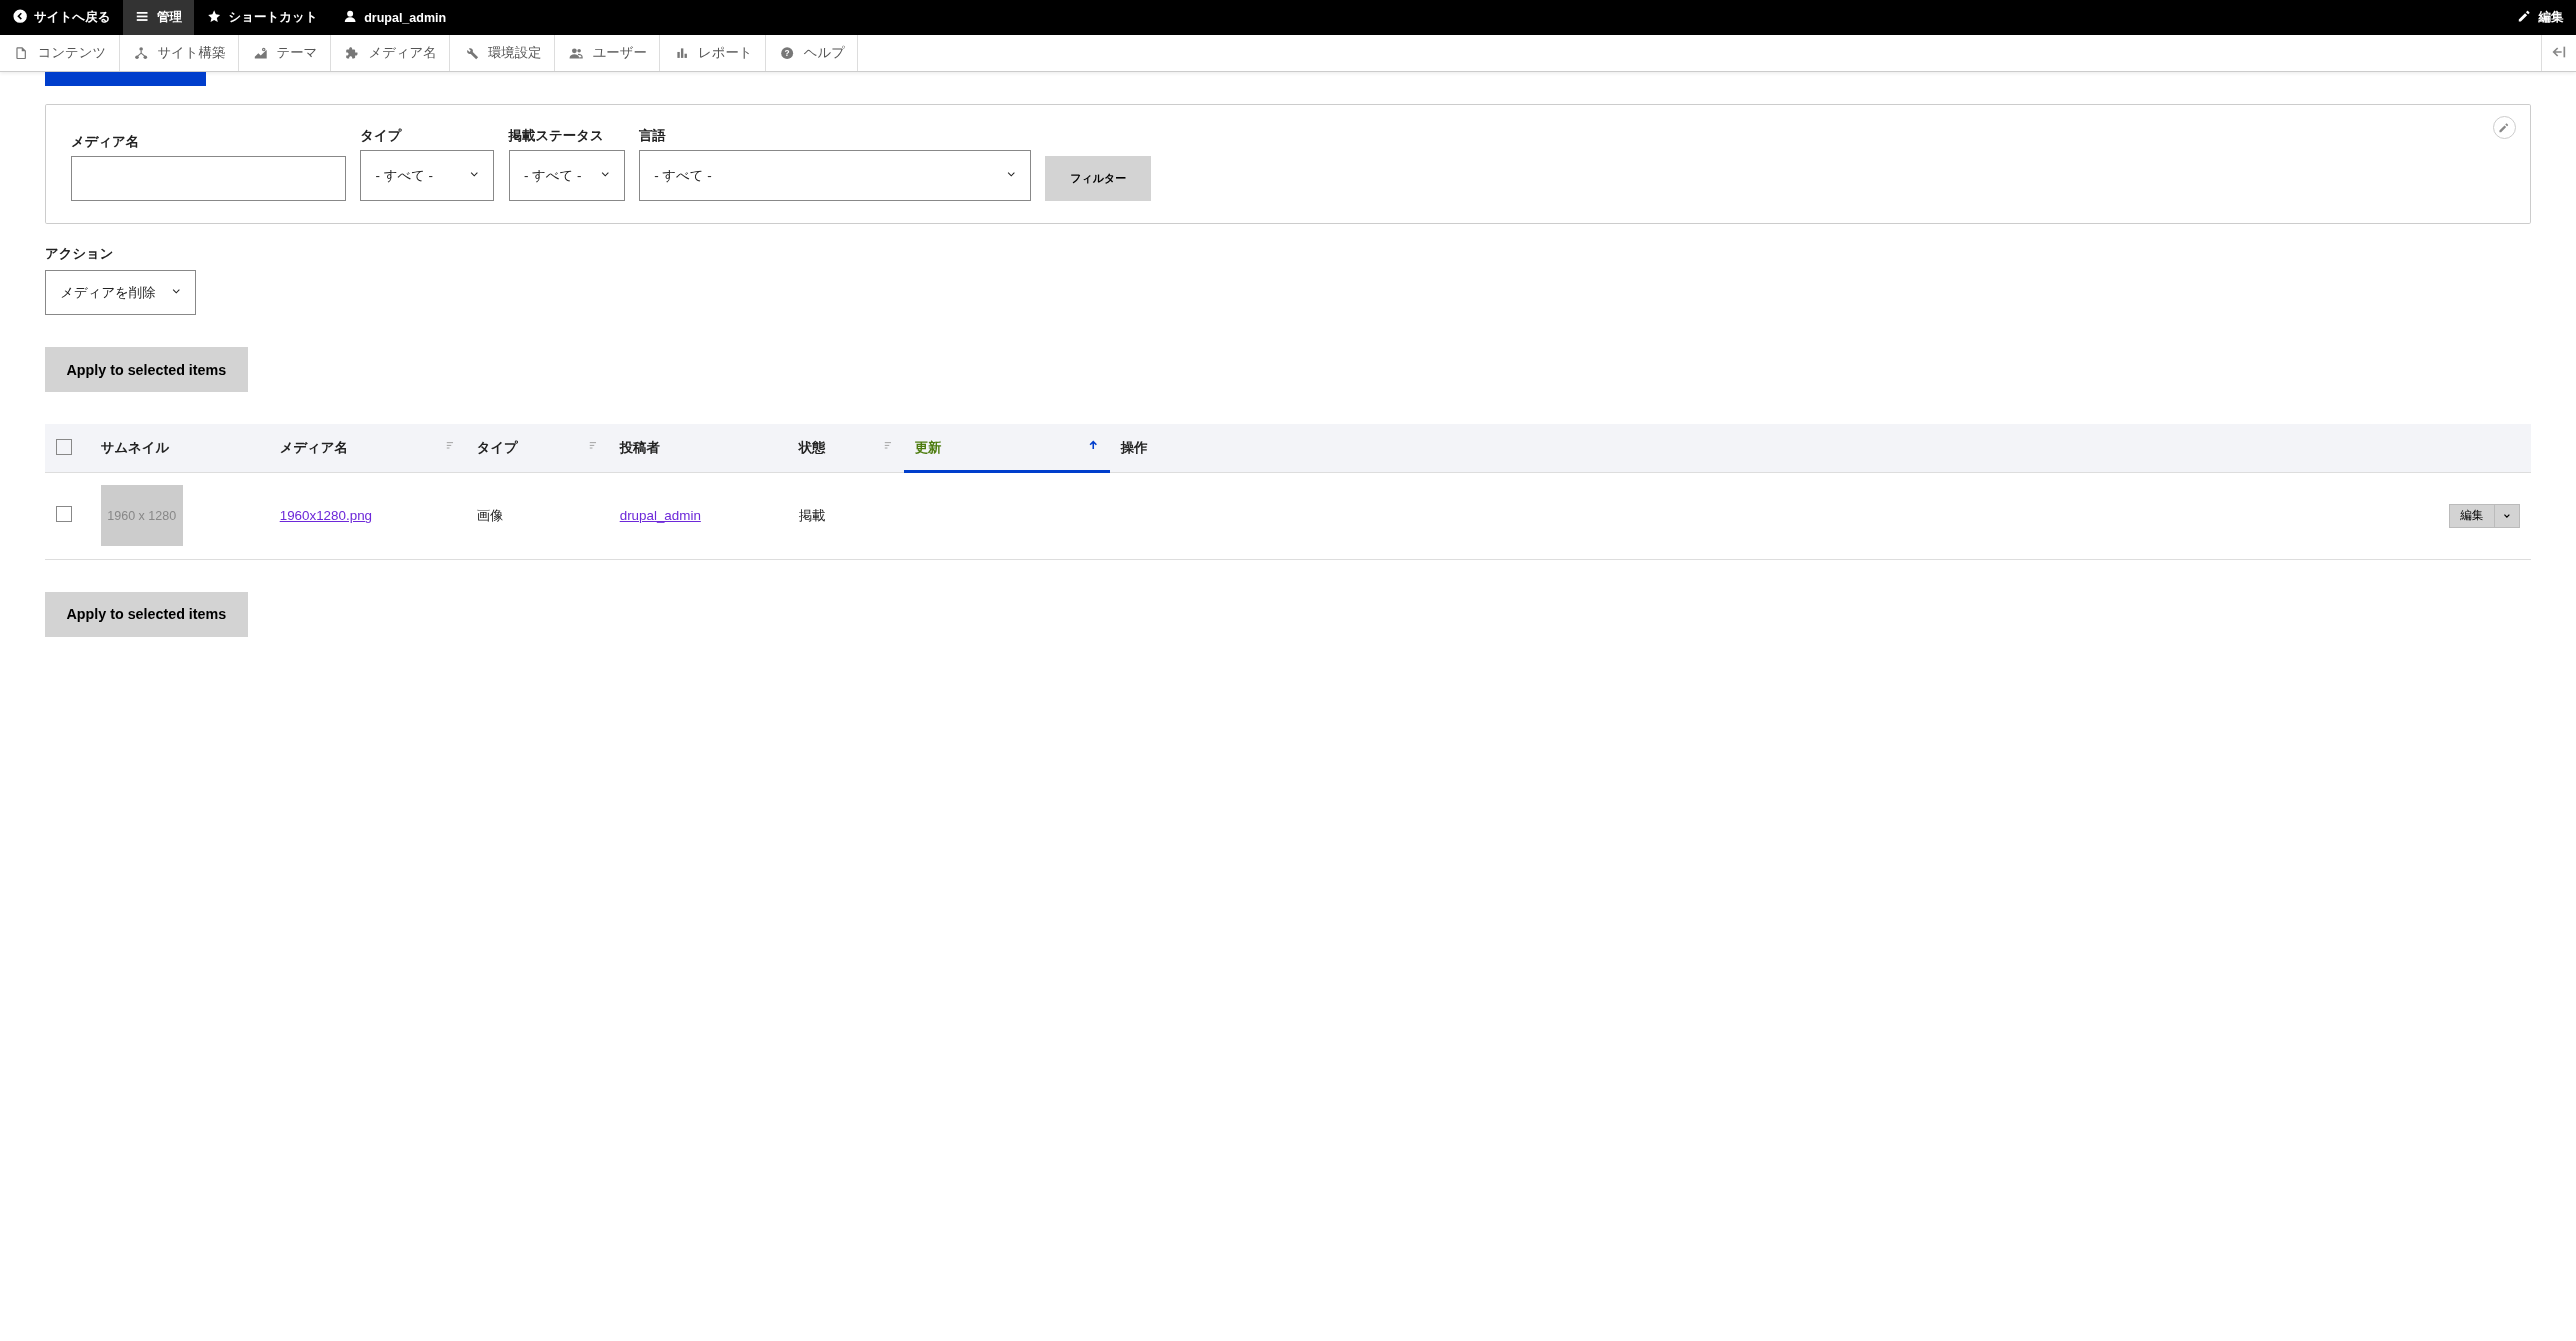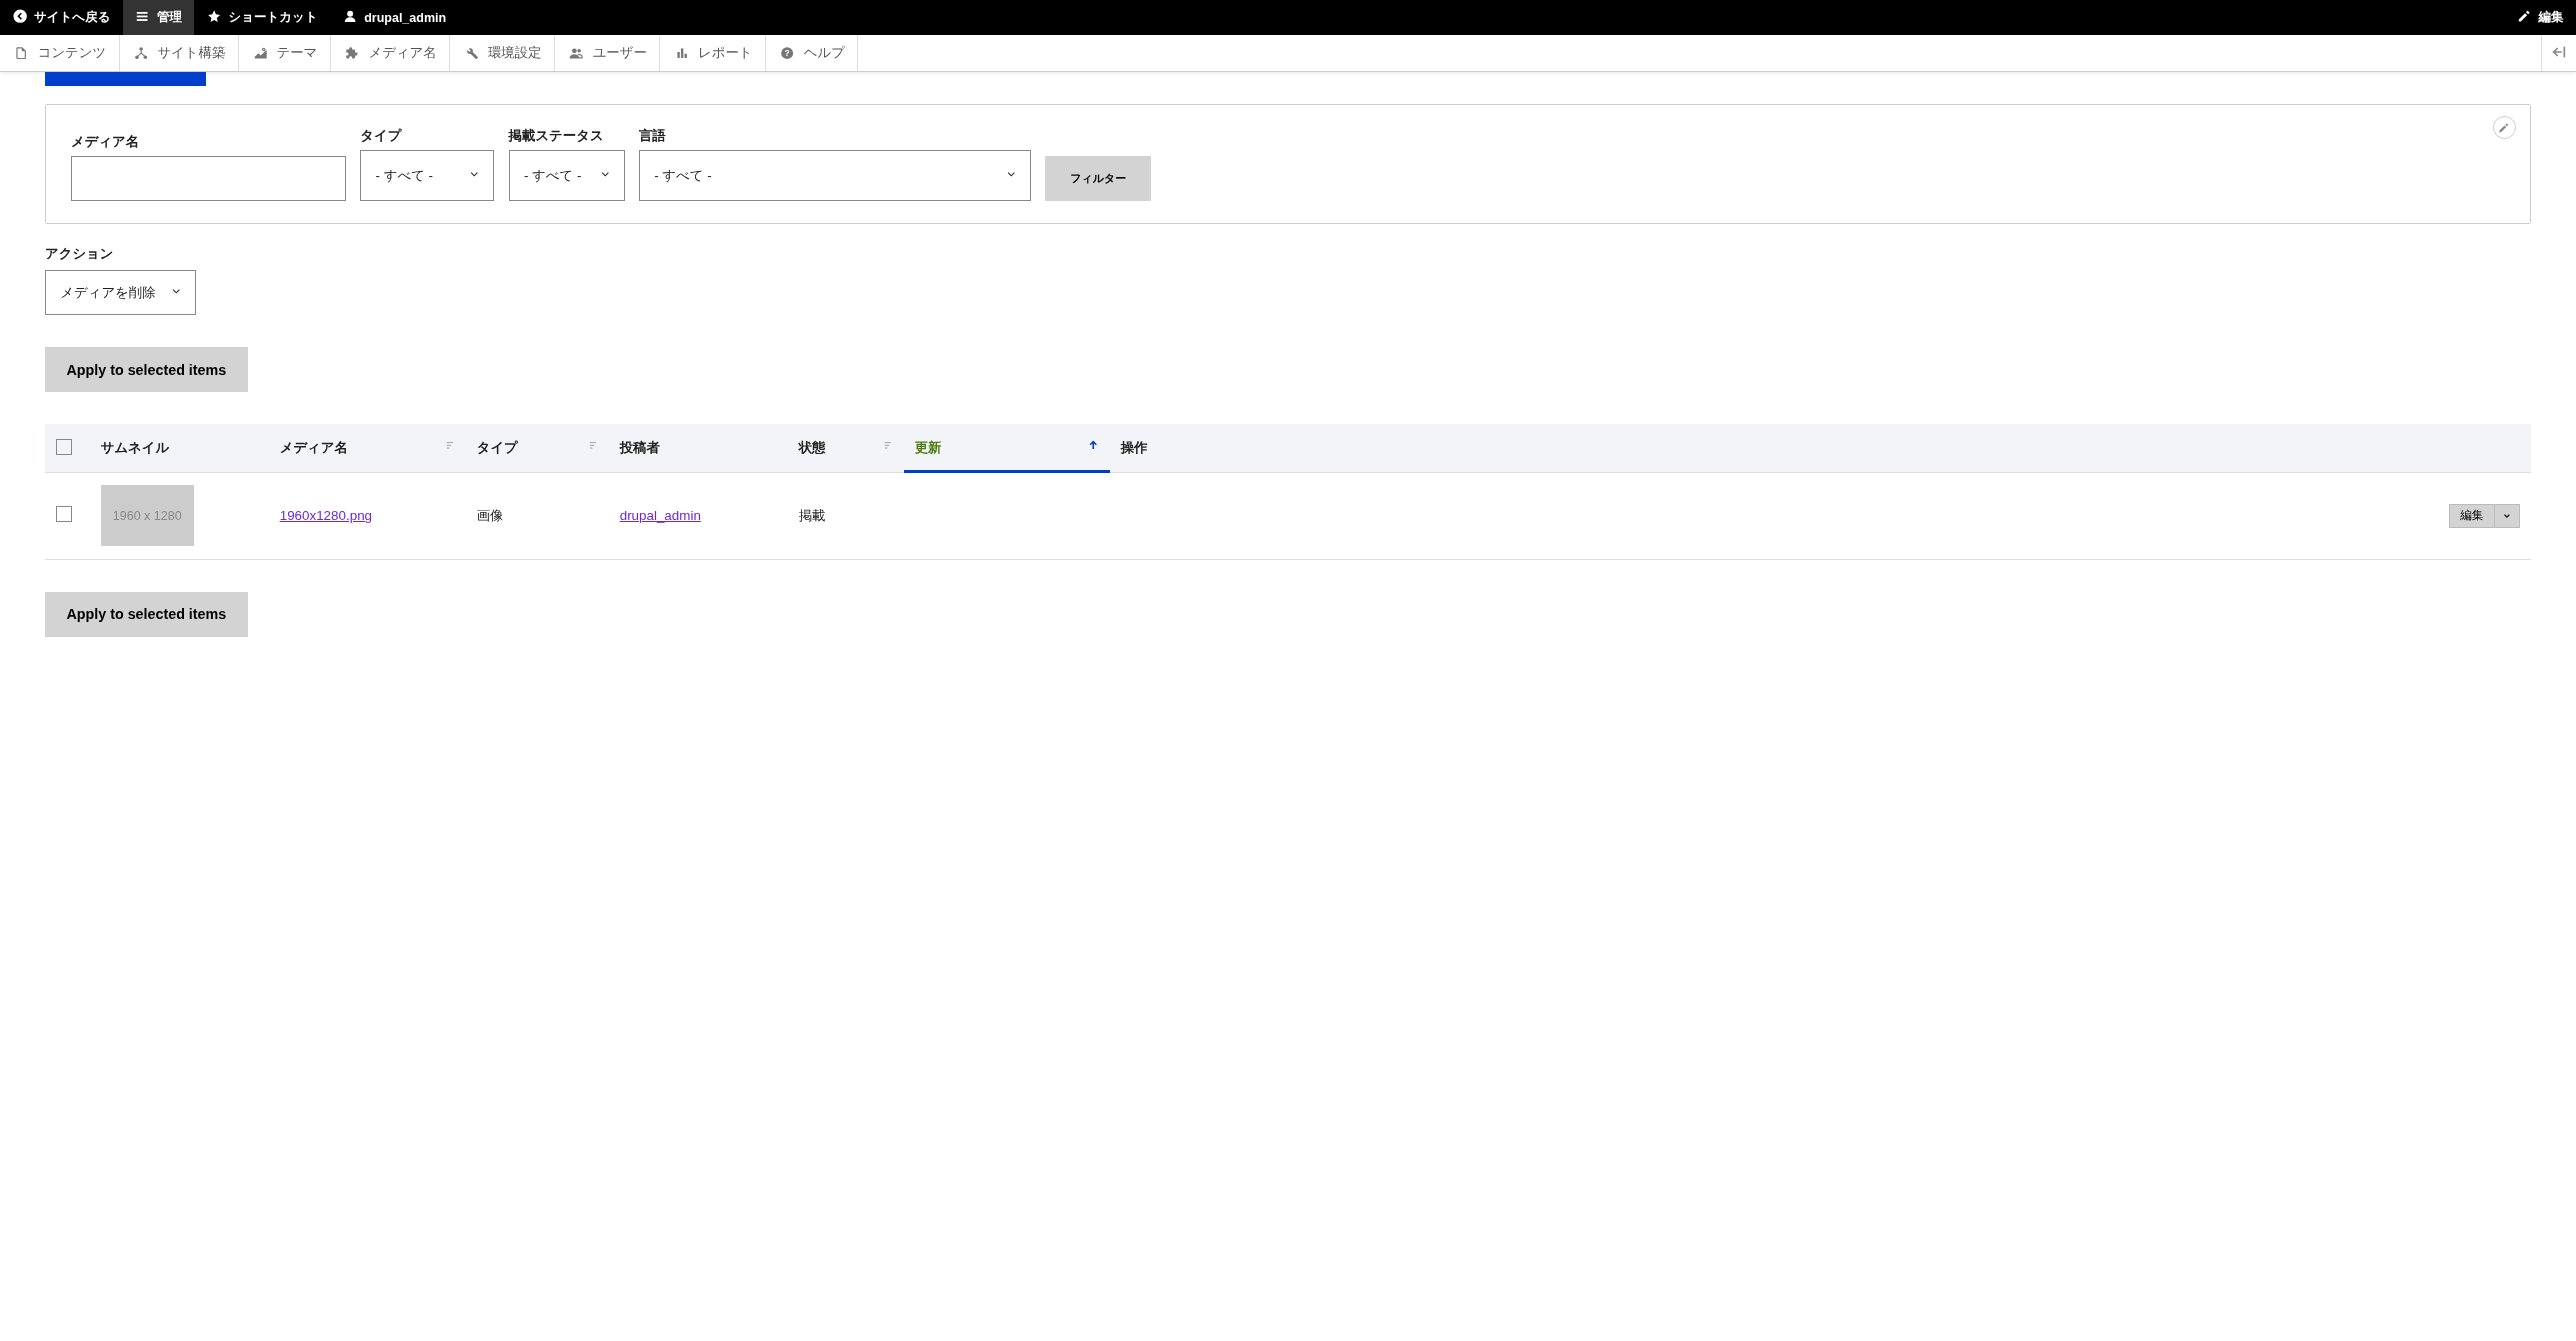--- a/index.html
+++ b/index.html
@@ -50,21 +50,21 @@
 .tbl { width: 100%; border-collapse: collapse; }
 .tbl thead { background: #f3f4f8; }
 .tbl th { text-align: left; padding: 14.3px 10.7px; font-weight: bold; font-size: 13.4px; border-bottom: 0.9px solid #ddd; position: relative; }
 .tbl th.sortable { cursor: pointer; }
 .tbl th.sortable .sort-icon { position: absolute; right: 10.7px; color: #999; }
 .tbl th.sorted { color: #4d7c0f; }
 .tbl th.sorted .sort-icon { color: #003ecc; }
 .tbl th.sorted::after { content: ''; position: absolute; left: 0; right: 0; bottom: -0.9px; height: 2.7px; background: #003ecc; }
 .tbl td { padding: 12.5px 10.7px; border-bottom: 0.9px solid #ddd; font-size: 13.4px; vertical-align: middle; }
 .checkbox { width: 16px; height: 16px; border: 0.9px solid #888; cursor: pointer; display: inline-block; }
-.thumb { width: 93px; height: 61px; background: #ccc; display: flex; align-items: center; justify-content: center; color: #888; font-size: 12.5px; }
+.thumb { width: 82px; height: 61px; background: #ccc; display: flex; align-items: center; justify-content: center; color: #888; font-size: 12.5px; }
 .link { color: #6d28d9; text-decoration: underline; cursor: pointer; }
 .op-btn-group { display: inline-flex; }
 .op-btn { background: #d3d3d3; border: 0.9px solid #bbb; padding: 3.6px 10.7px; font-size: 11.6px; cursor: pointer; }
 .op-btn.dd { padding: 3.6px 7.2px; border-left: none; }
 
 .apply-btn.second { margin-top: 32px; margin-bottom: 0; }
 
 .icon-svg { width: 14.3px; height: 14.3px; }
 </style>
 </head>

